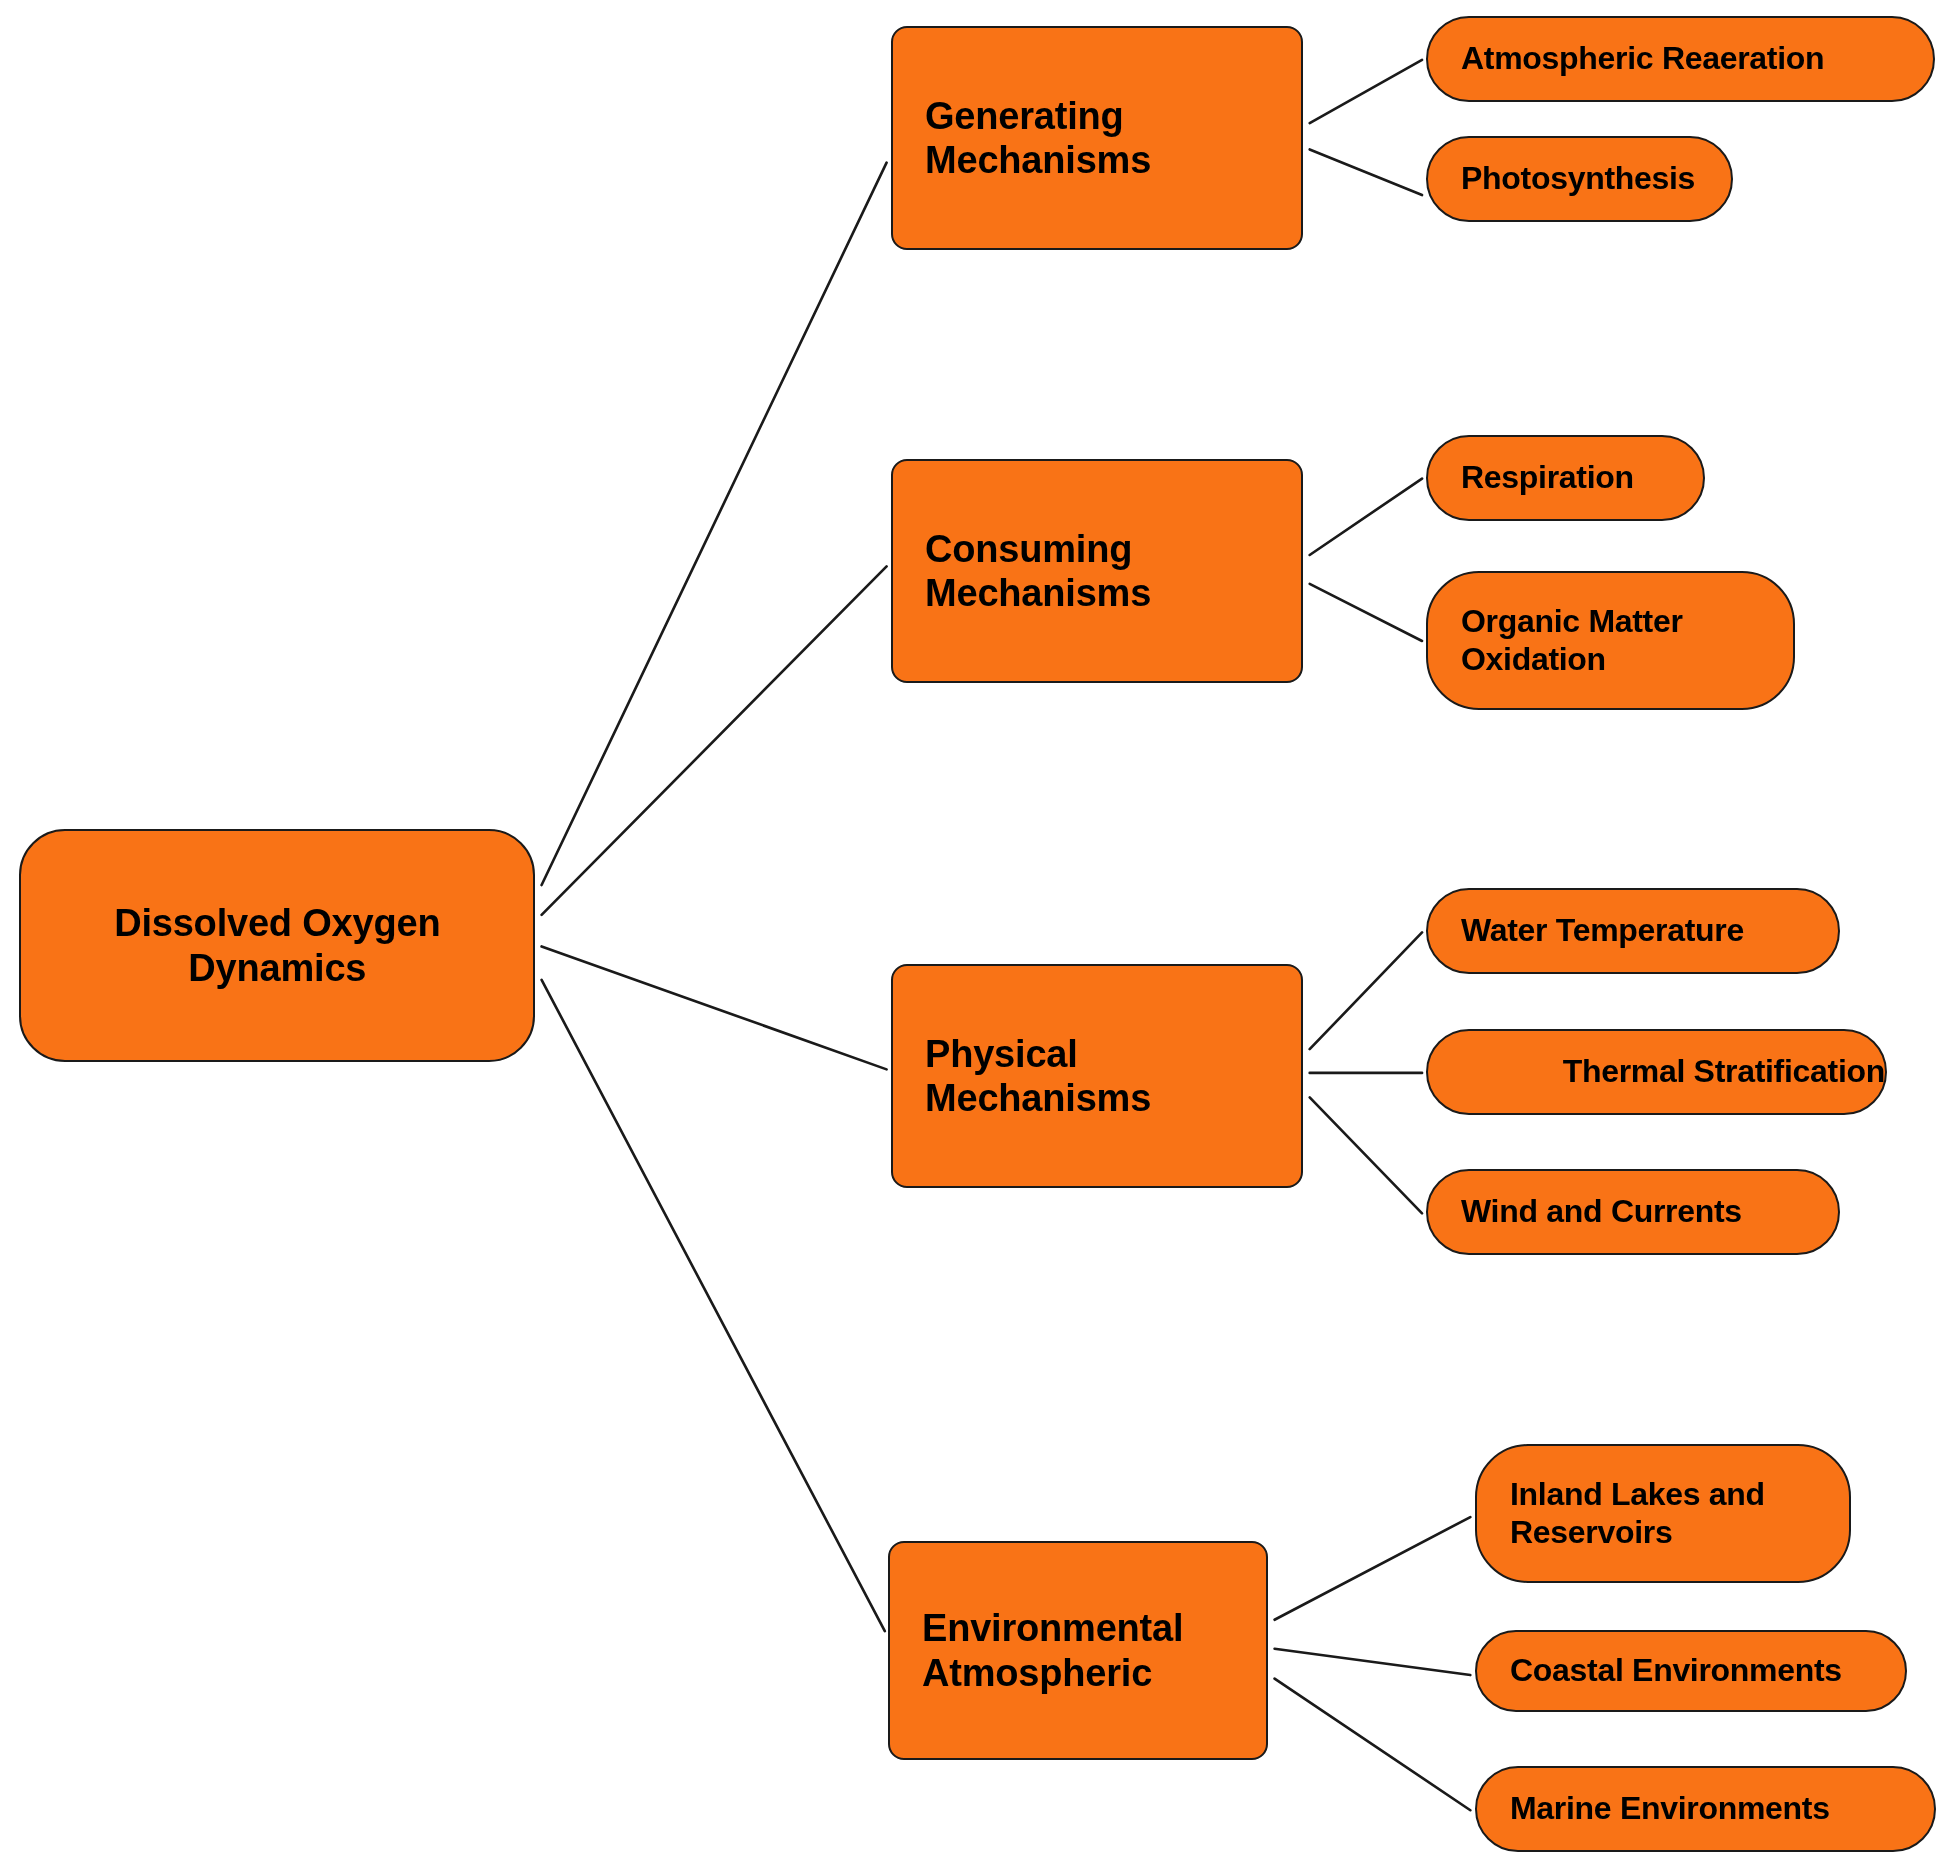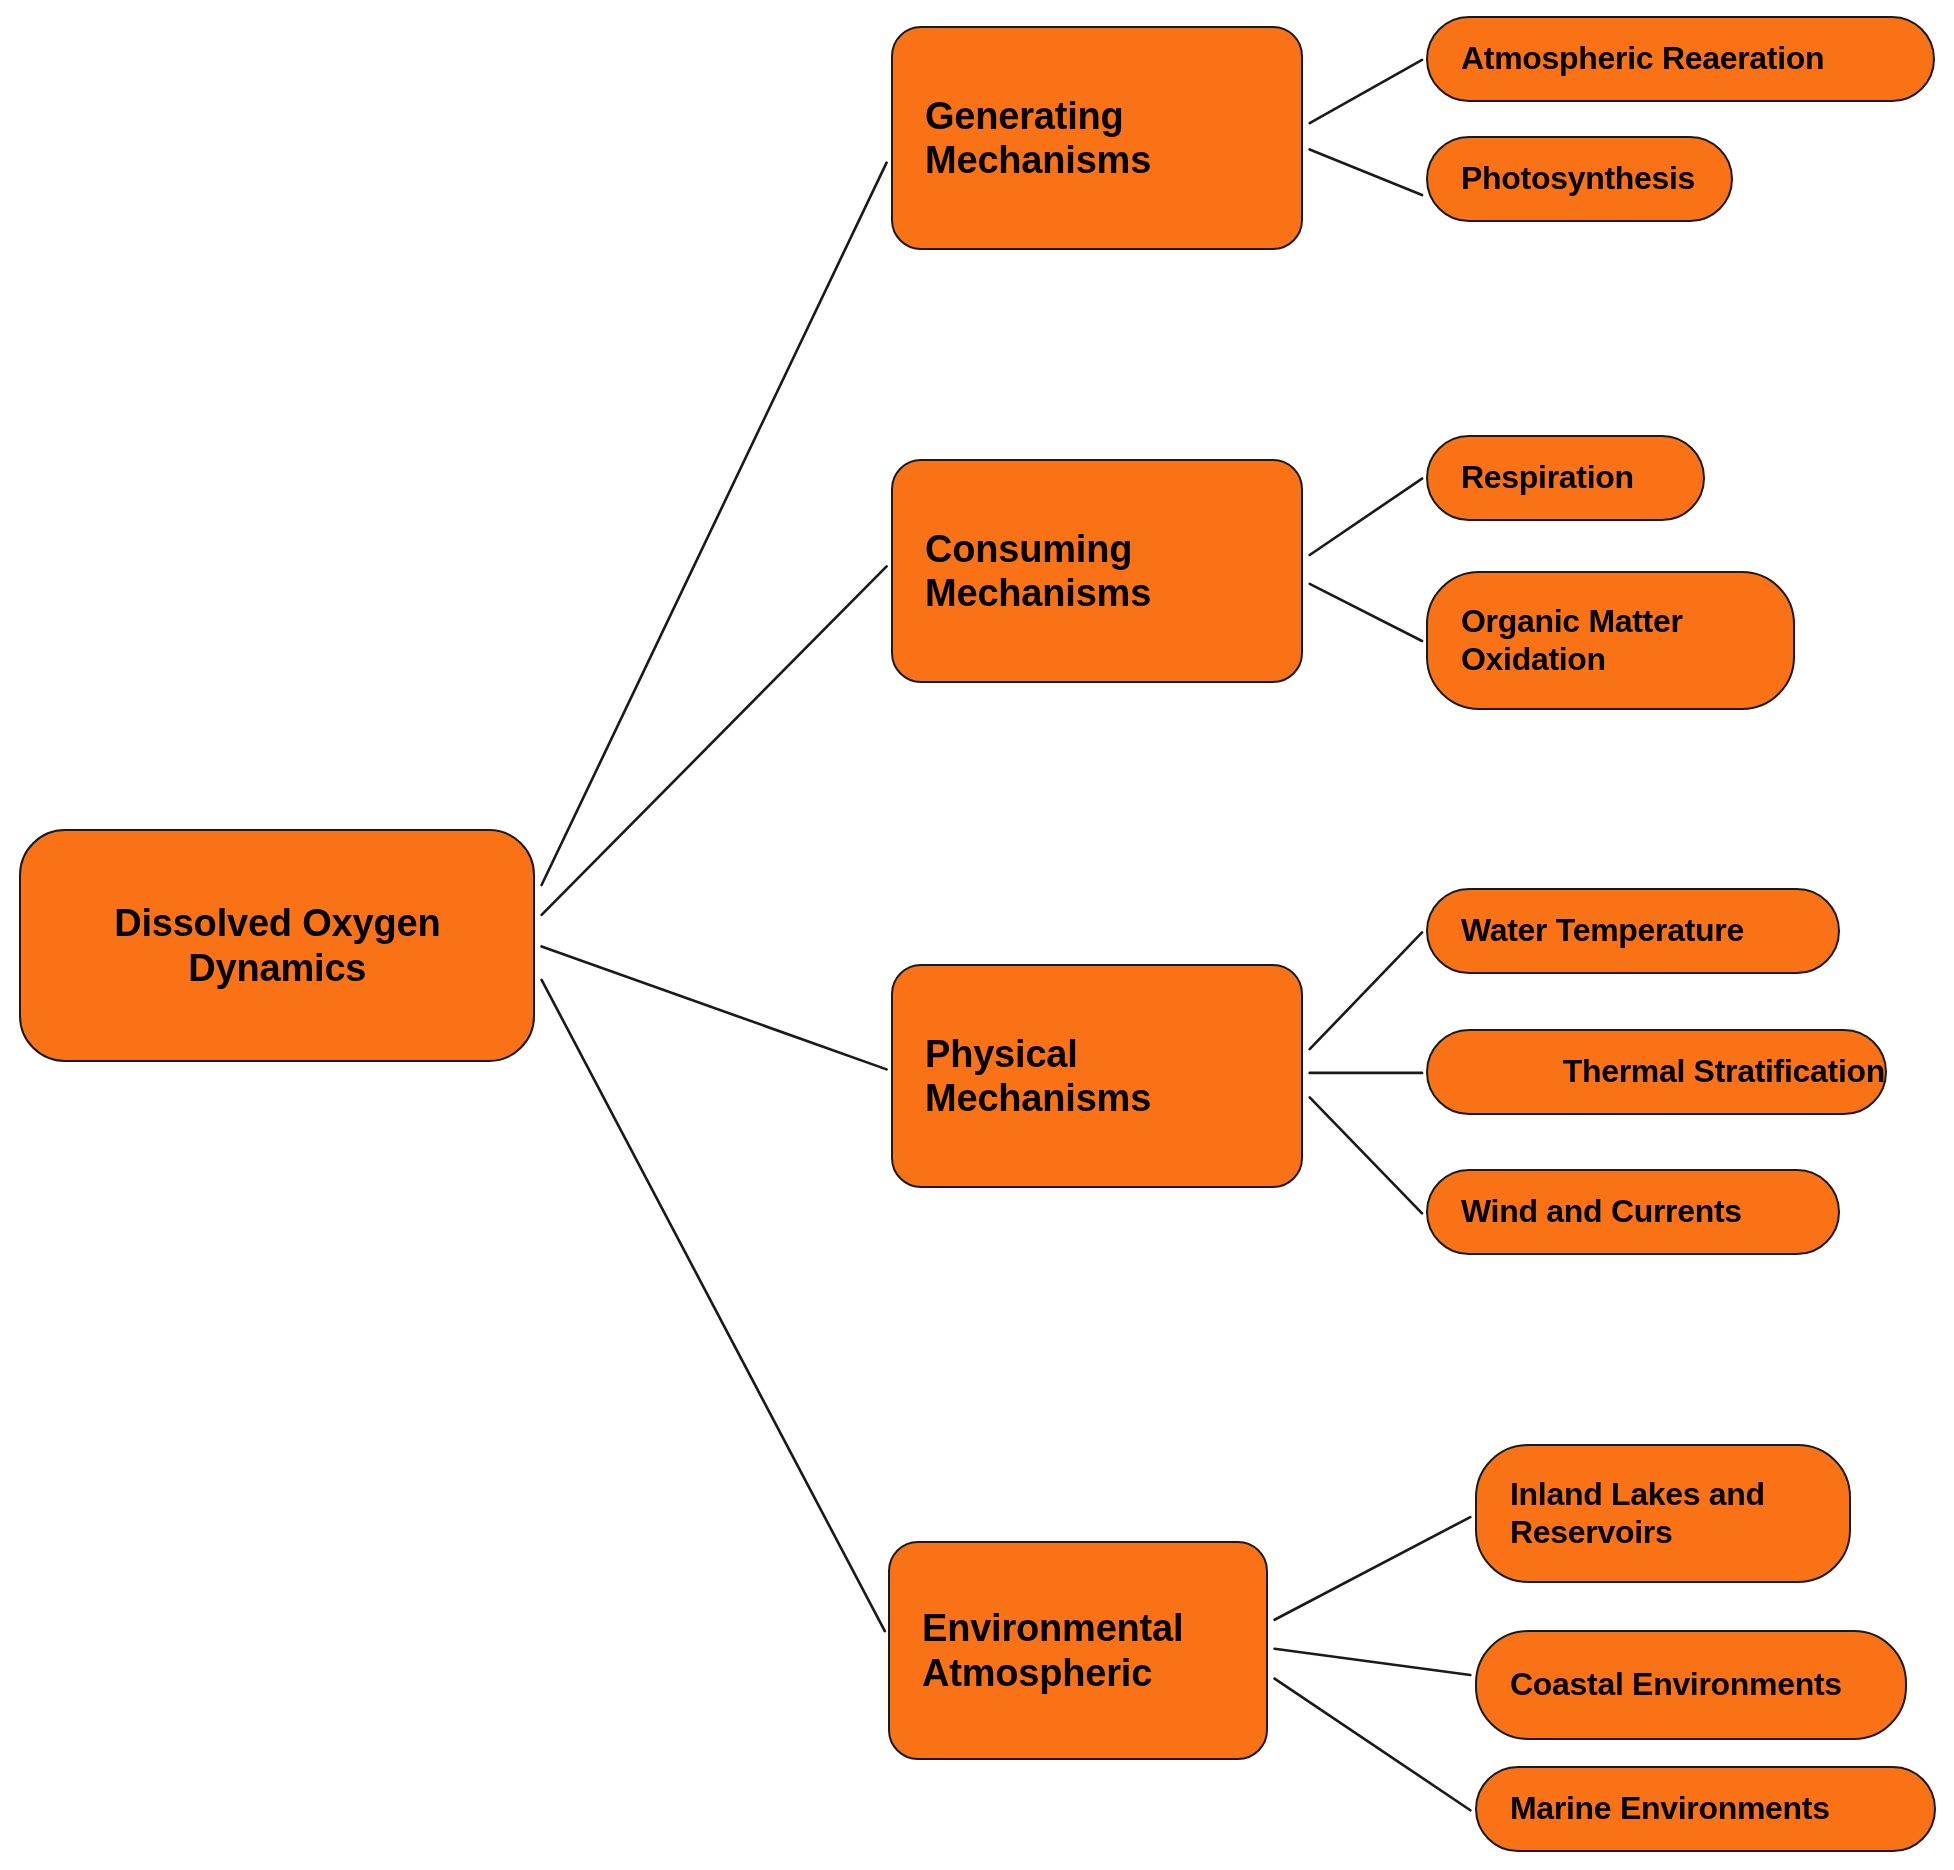--- a/index.html
+++ b/index.html
@@ -44,21 +44,21 @@
     border-radius: 46px;
     justify-content: center;
     text-align: center;
   }
   .root .node-label {
     font-size: 38px;
     letter-spacing: -0.2px;
   }
   
   .branch {
-    border-radius: 30px;
+    border-radius: 16px;
     justify-content: flex-start;
   }
   .branch .node-label {
     font-size: 38px;
     padding-left: 32px;
     letter-spacing: -0.2px;
   }
   
   .leaf {
     border-radius: 53px;
@@ -129,20 +129,20 @@
       <span class="node-label">Wind and Currents</span>
     </div>
     <div class="node branch" style="left: 888px; top: 1541px; width: 380px; height: 219px;">
       <span class="node-label">Environmental
 Atmospheric</span>
     </div>
     <div class="node leaf" style="left: 1475px; top: 1444px; width: 376px; height: 139px;">
       <span class="node-label">Inland Lakes and
 Reservoirs</span>
     </div>
-    <div class="node leaf" style="left: 1475px; top: 1630px; width: 432px; height: 110px; align-items: center;">
+    <div class="node leaf" style="left: 1475px; top: 1630px; width: 432px; height: 82px; align-items: center;">
       <span class="node-label">Coastal Environments</span>
     </div>
     <div class="node leaf" style="left: 1475px; top: 1766px; width: 461px; height: 86px;">
       <span class="node-label">Marine Environments</span>
     </div>
   </div>
 
 
 </body></html>

